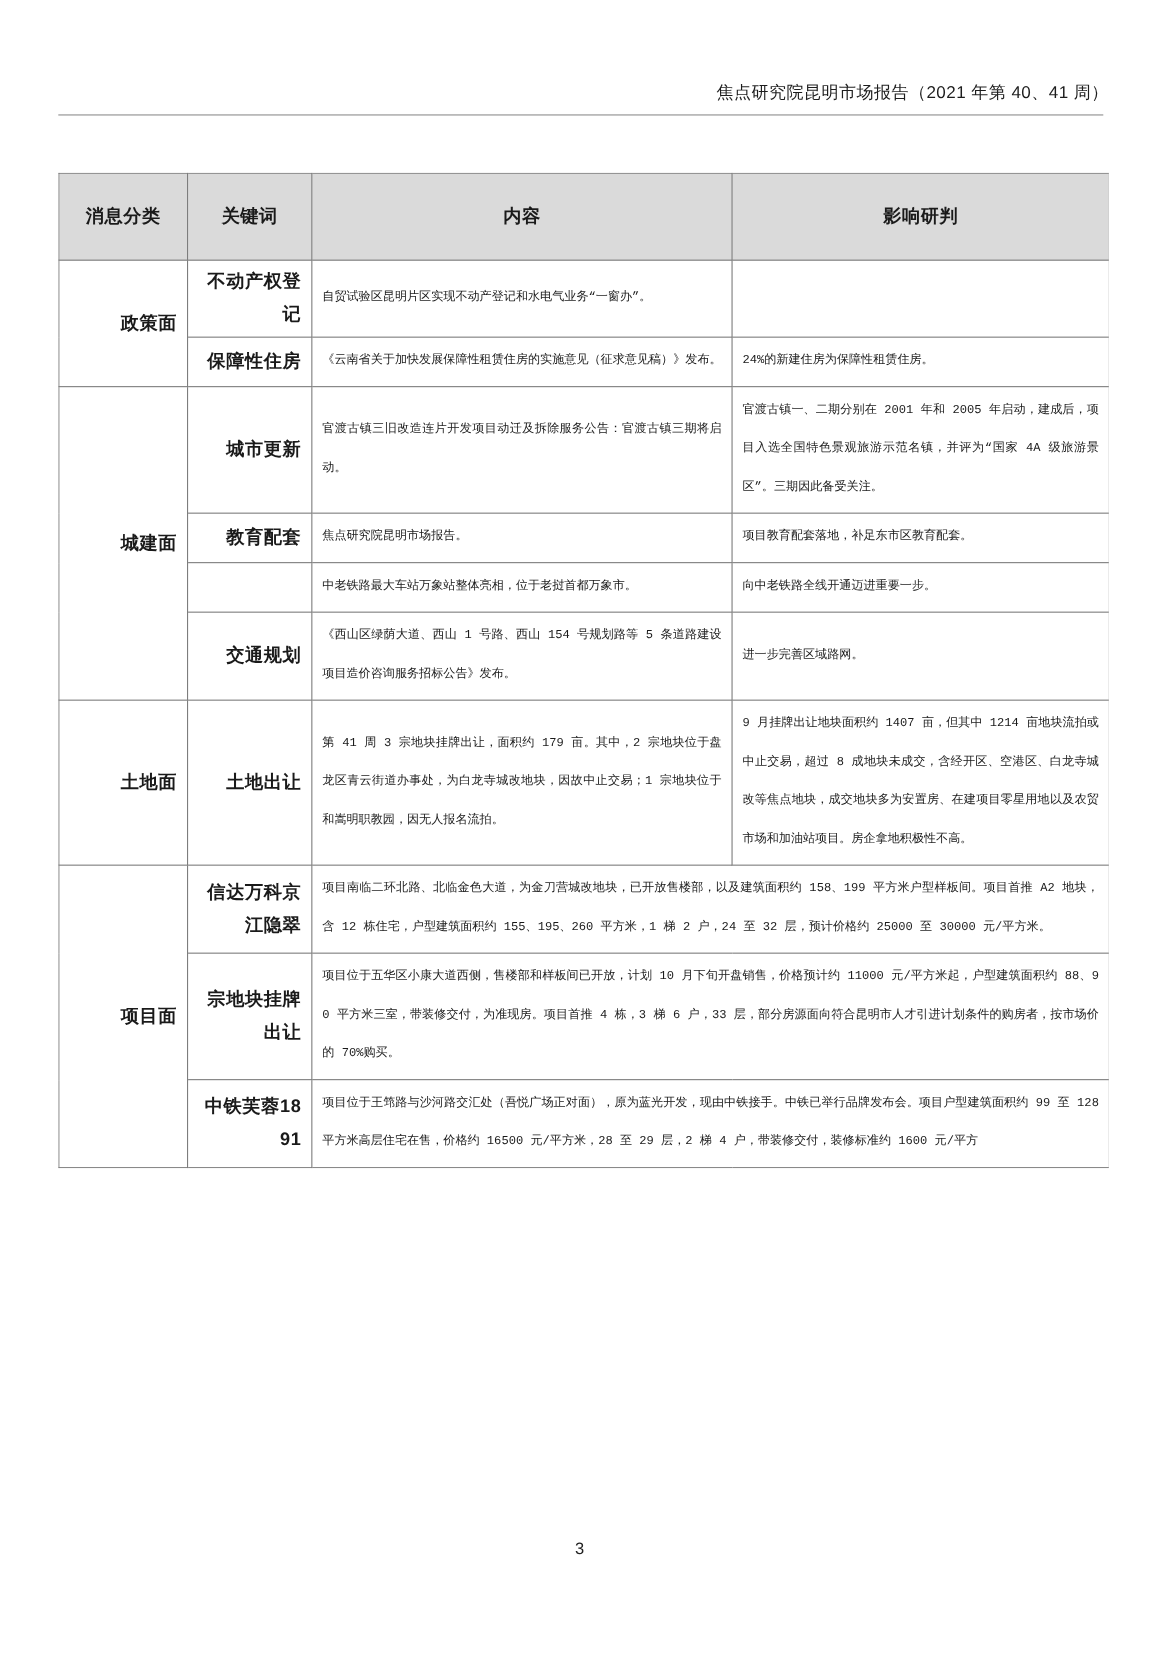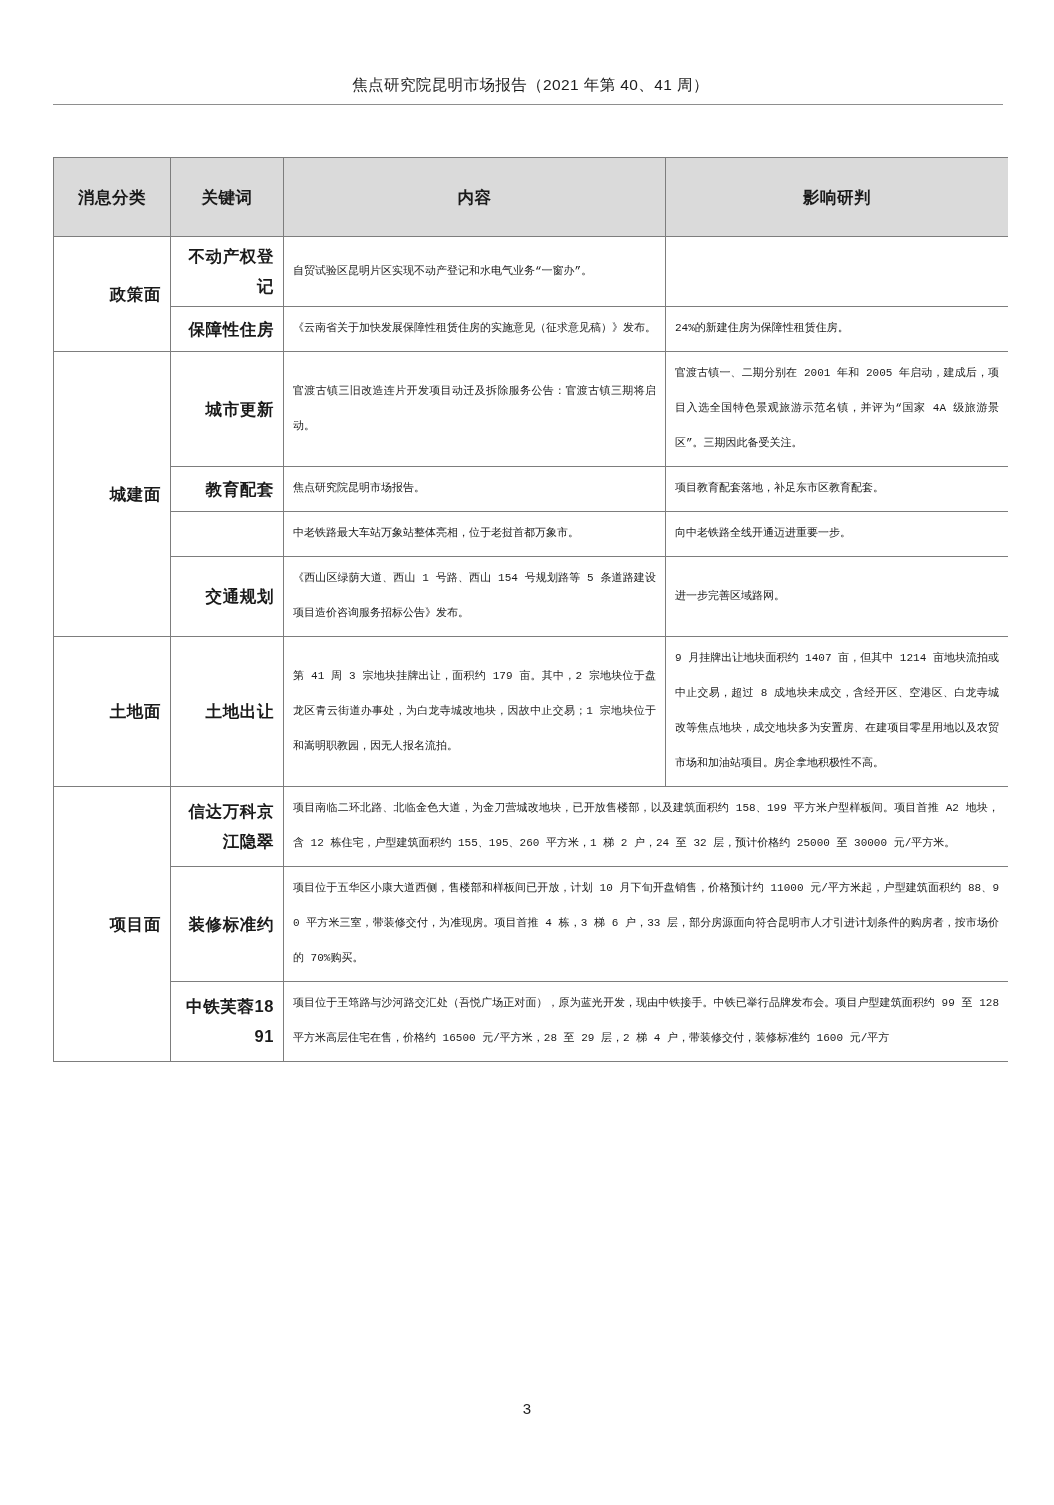--- a/index.html
+++ b/index.html
@@ -22,21 +22,21 @@
     height: 1505px;
     box-sizing: border-box;
   }
 
   
   .header {
     position: absolute;
     left: 53px;
     top: 74px;
     width: 955px;
-    text-align: center;
+    text-align: right;
   }
   .header-title {
     font-size: 15.5px;
     font-weight: 400;
     letter-spacing: 0.4px;
     color: #1d1d1d;
     font-family: "Liberation Sans", "DejaVu Sans", sans-serif;
     line-height: 22px;
     white-space: nowrap;
   }
@@ -186,21 +186,21 @@
           <td class="body">第 41 周 3 宗地块挂牌出让，面积约 179 亩。其中，2 宗地块位于盘龙区青云街道办事处，为白龙寺城改地块，因故中止交易；1 宗地块位于和嵩明职教园，因无人报名流拍。</td>
           <td class="body">9 月挂牌出让地块面积约 1407 亩，但其中 1214 亩地块流拍或中止交易，超过 8 成地块未成交，含经开区、空港区、白龙寺城改等焦点地块，成交地块多为安置房、在建项目零星用地以及农贸市场和加油站项目。房企拿地积极性不高。</td>
         </tr>
 
         <tr>
           <td class="cat" rowspan="3">项目面</td>
           <td class="kw">信达万科京江隐翠</td>
           <td class="body" colspan="2">项目南临二环北路、北临金色大道，为金刀营城改地块，已开放售楼部，以及建筑面积约 158、199 平方米户型样板间。项目首推 A2 地块，含 12 栋住宅，户型建筑面积约 155、195、260 平方米，1 梯 2 户，24 至 32 层，预计价格约 25000 至 30000 元/平方米。</td>
         </tr>
         <tr>
-          <td class="kw">装修标准约</td>
+          <td class="kw">宗地块挂牌出让</td>
           <td class="body" colspan="2">项目位于五华区小康大道西侧，售楼部和样板间已开放，计划 10 月下旬开盘销售，价格预计约 11000 元/平方米起，户型建筑面积约 88、90 平方米三室，带装修交付，为准现房。项目首推 4 栋，3 梯 6 户，33 层，部分房源面向符合昆明市人才引进计划条件的购房者，按市场价的 70%购买。</td>
         </tr>
         <tr>
           <td class="kw">中铁芙蓉1891</td>
           <td class="body" colspan="2">项目位于王筇路与沙河路交汇处（吾悦广场正对面），原为蓝光开发，现由中铁接手。中铁已举行品牌发布会。项目户型建筑面积约 99 至 128 平方米高层住宅在售，价格约 16500 元/平方米，28 至 29 层，2 梯 4 户，带装修交付，装修标准约 1600 元/平方</td>
         </tr>
 
       </tbody>
     </table>
   </div>

